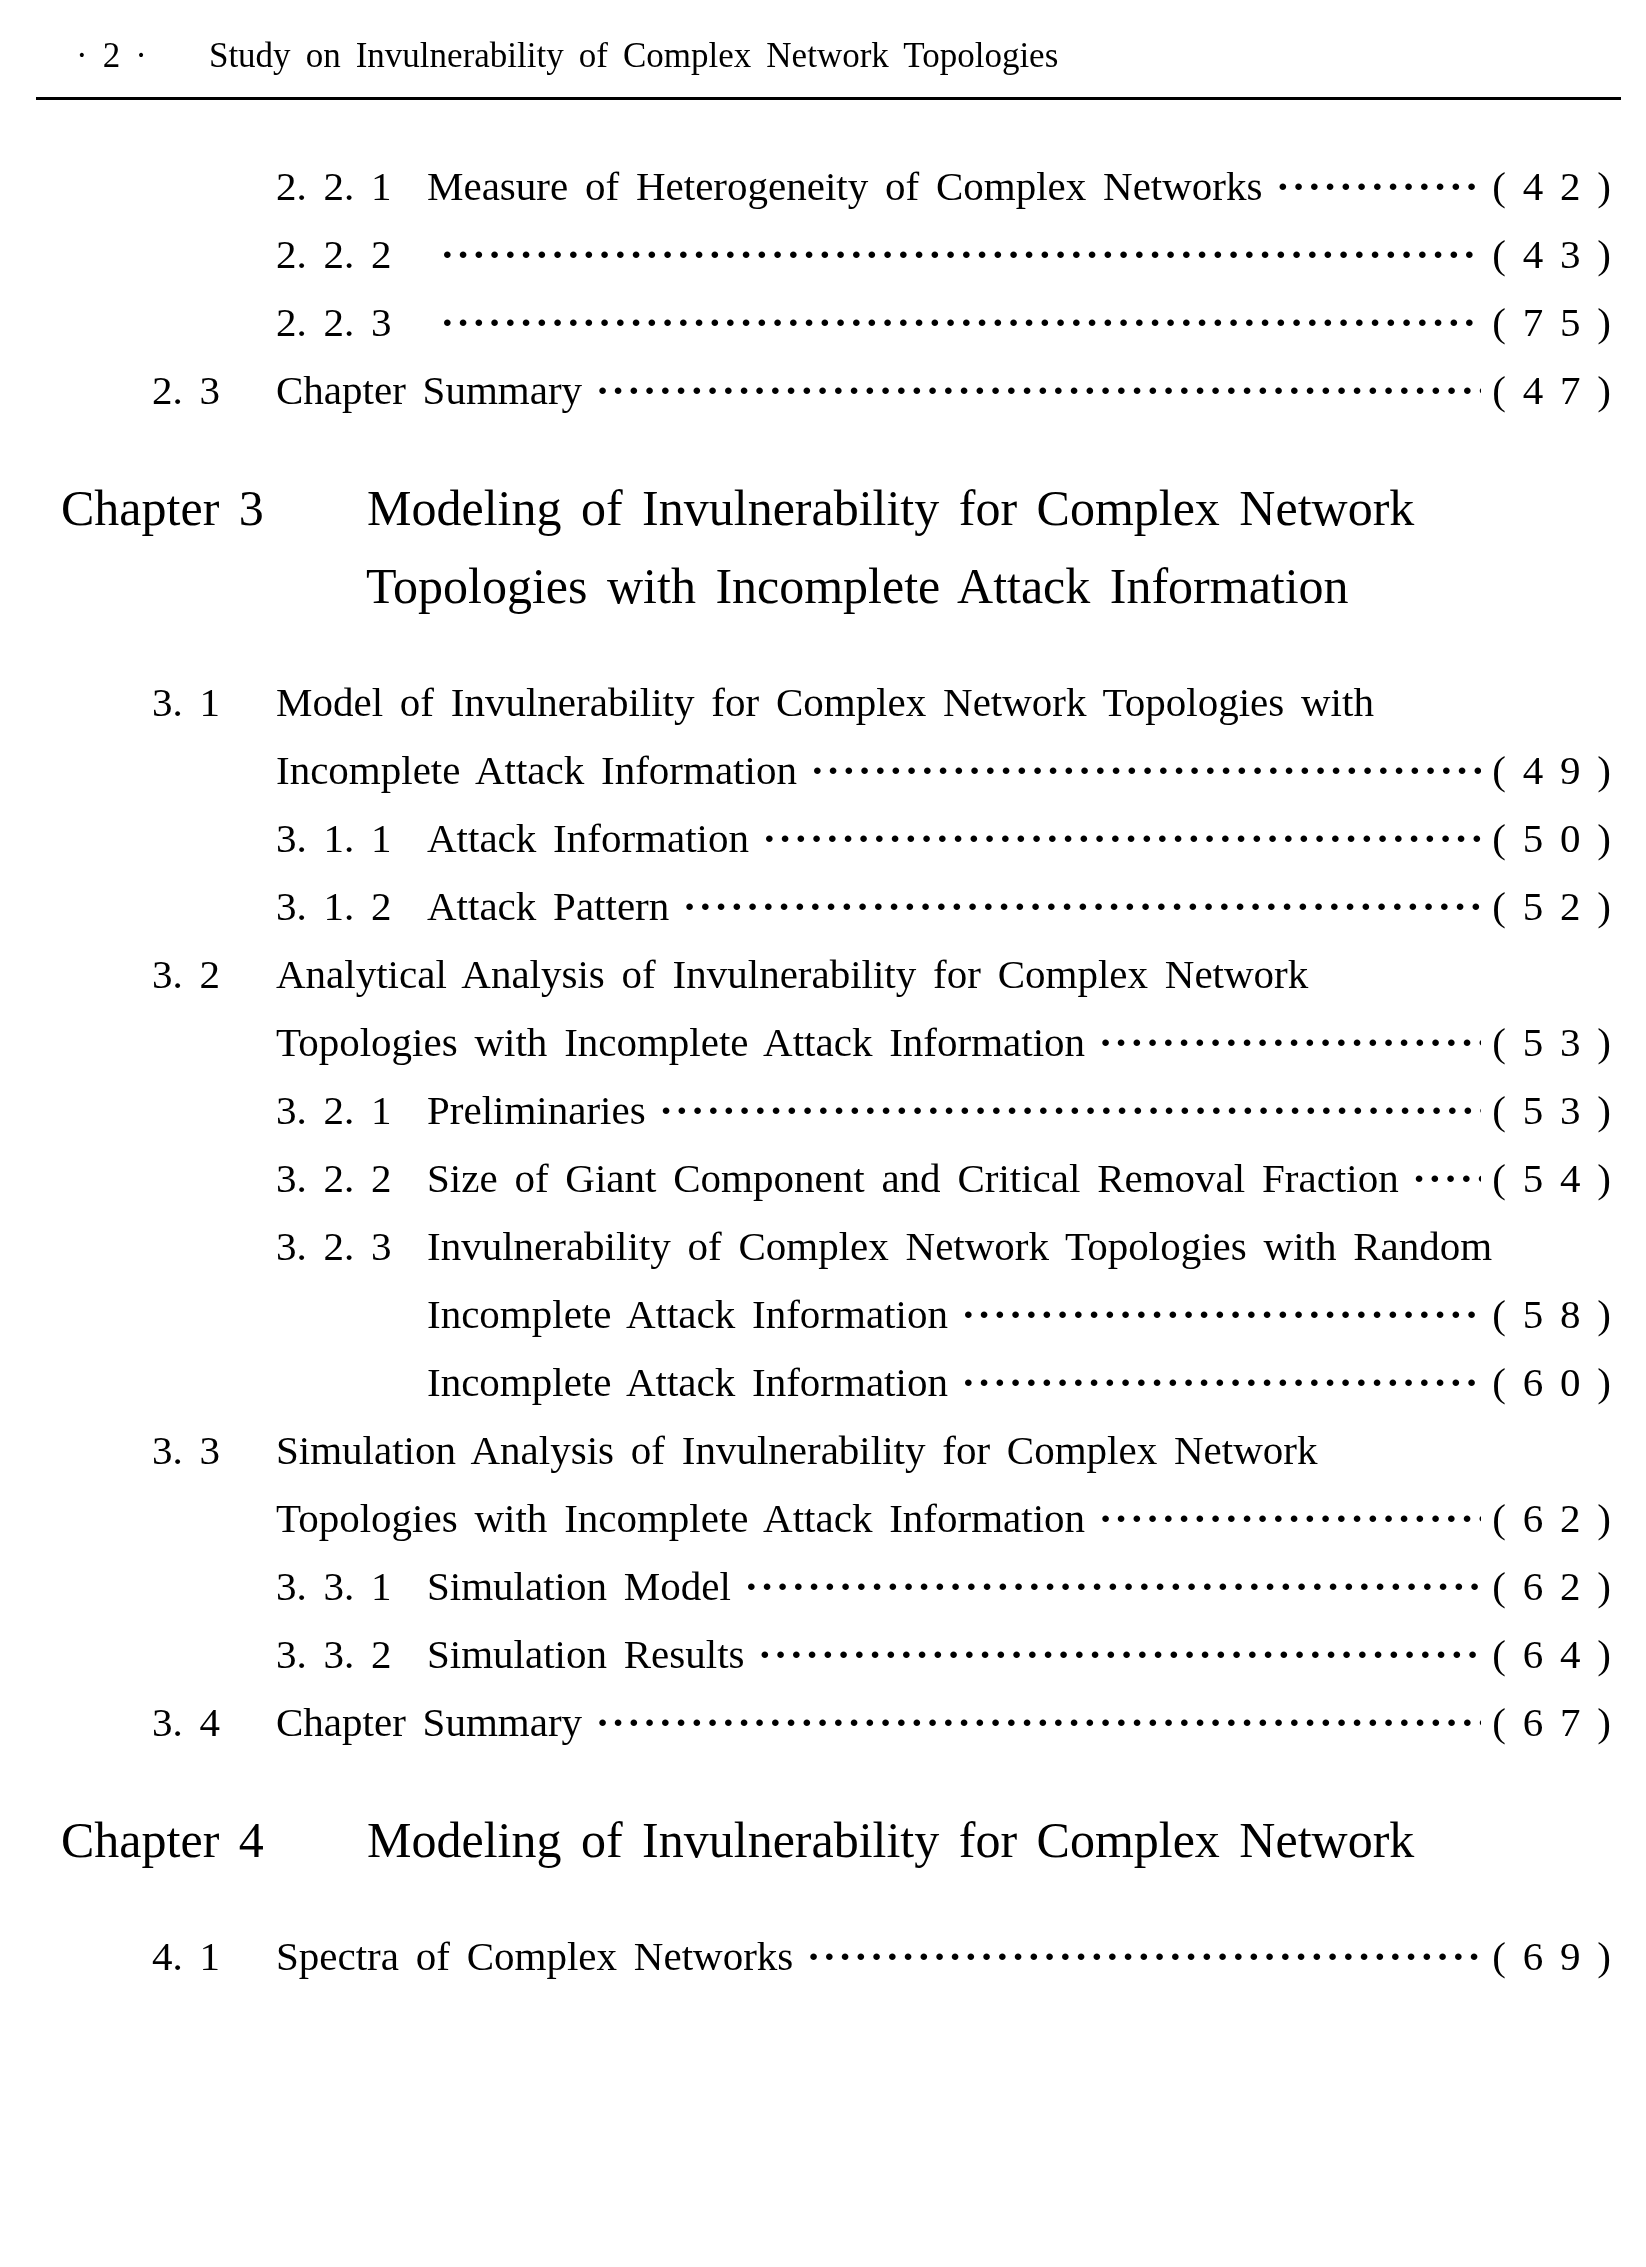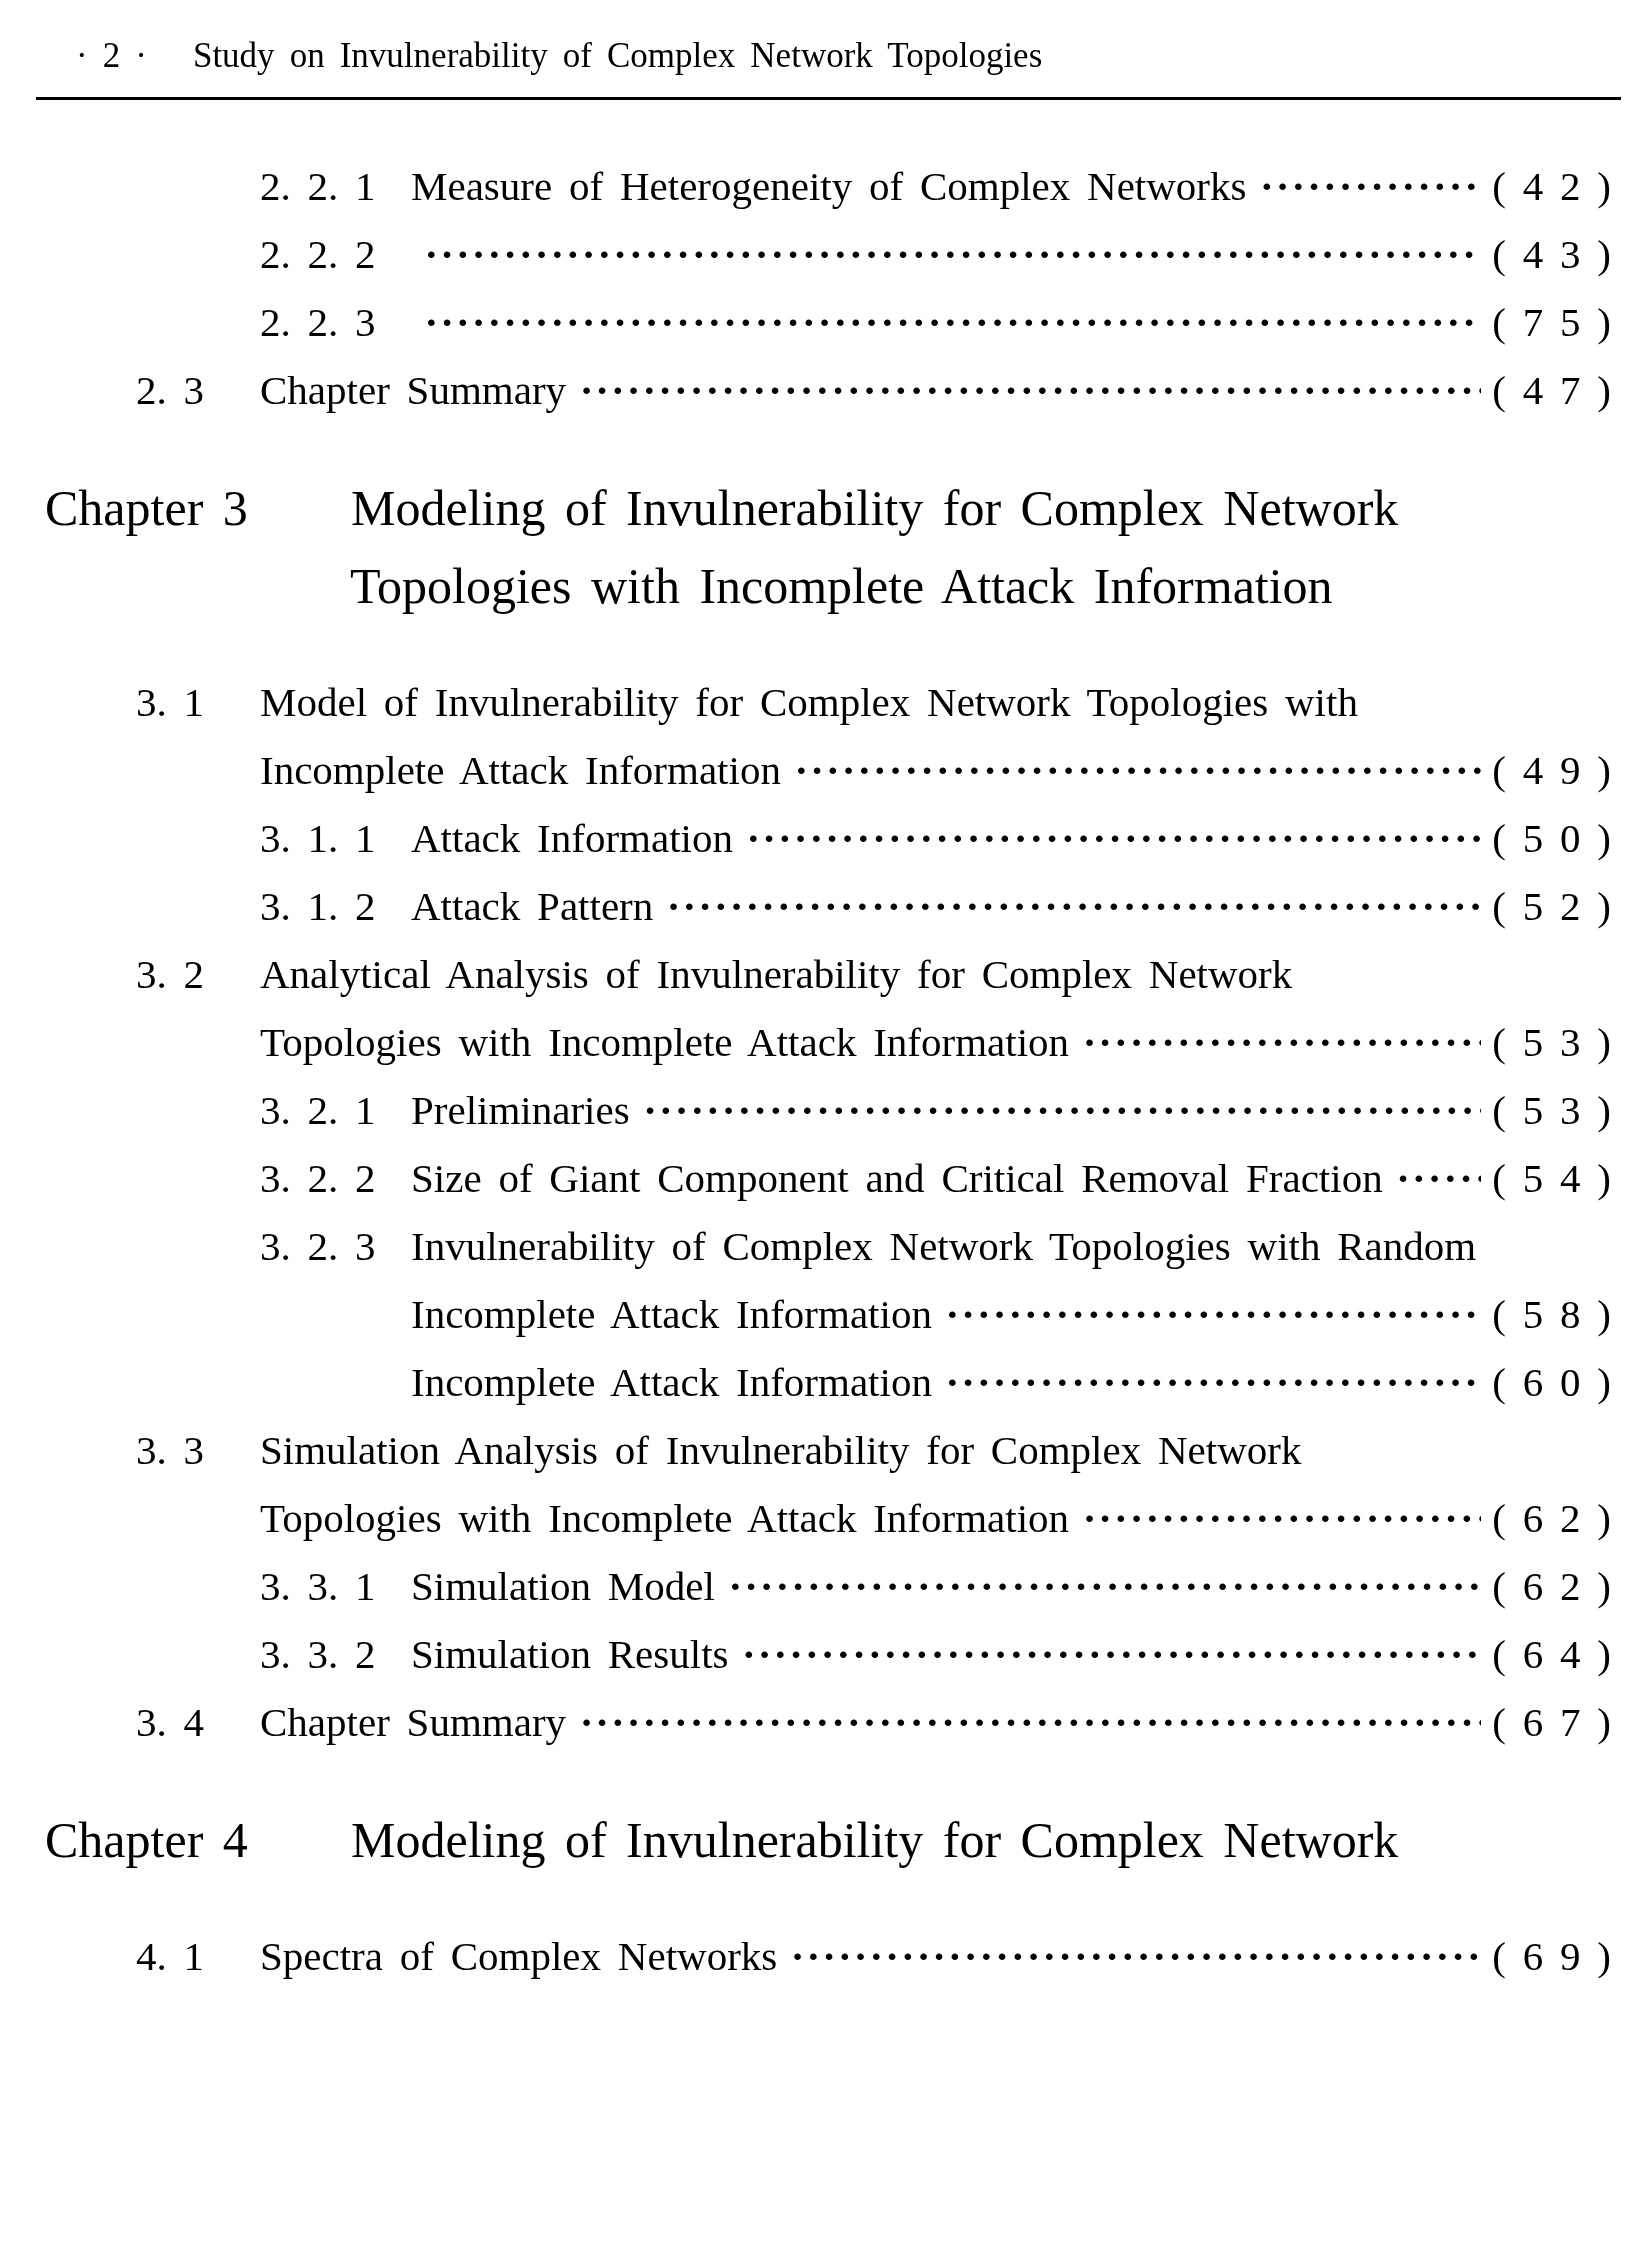--- a/index.html
+++ b/index.html
@@ -27,36 +27,36 @@
     left: 76px;
     right: 36px;
     display: flex;
     align-items: baseline;
     font-size: 35px;
     line-height: 50px;
     word-spacing: 0.18em;
     white-space: pre;
   }
   .page-marker { flex: none; }
-  .book-title  { flex: none; margin-left: 46px; }
+  .book-title  { flex: none; margin-left: 62px; }
   .header-rule {
     position: absolute;
     top: 97px;
     left: 36px;
     right: 26px;
     height: 2.9px;
     background: #000000;
   }
   
   .toc {
     position: absolute;
     top: 115px;
     left: 0;
     right: 0;
-    padding: 37px 36px 0 0;
+    padding: 37px 36px 0 16px;
   }
   .row {
     display: flex;
     align-items: baseline;
     font-size: 41px;
     line-height: 68px;
     word-spacing: 0.16em;
     white-space: pre;
   }
   .num   { flex: none; }

